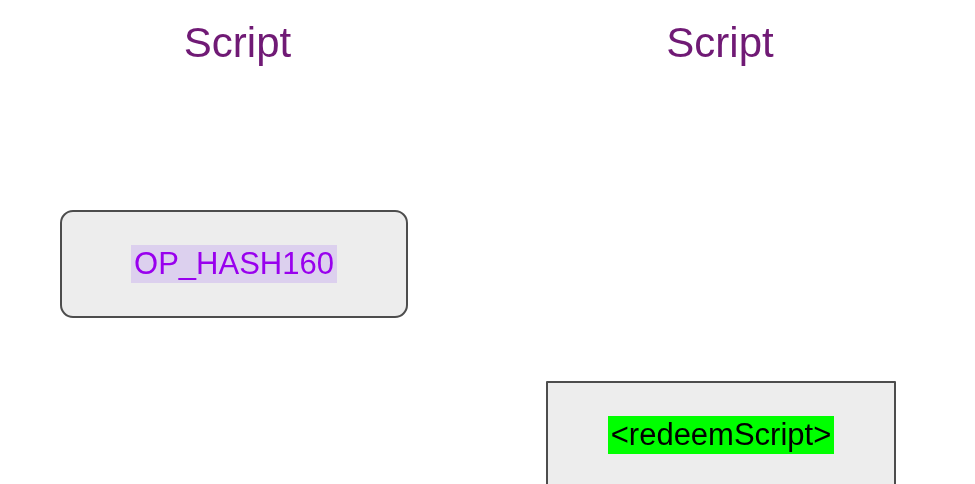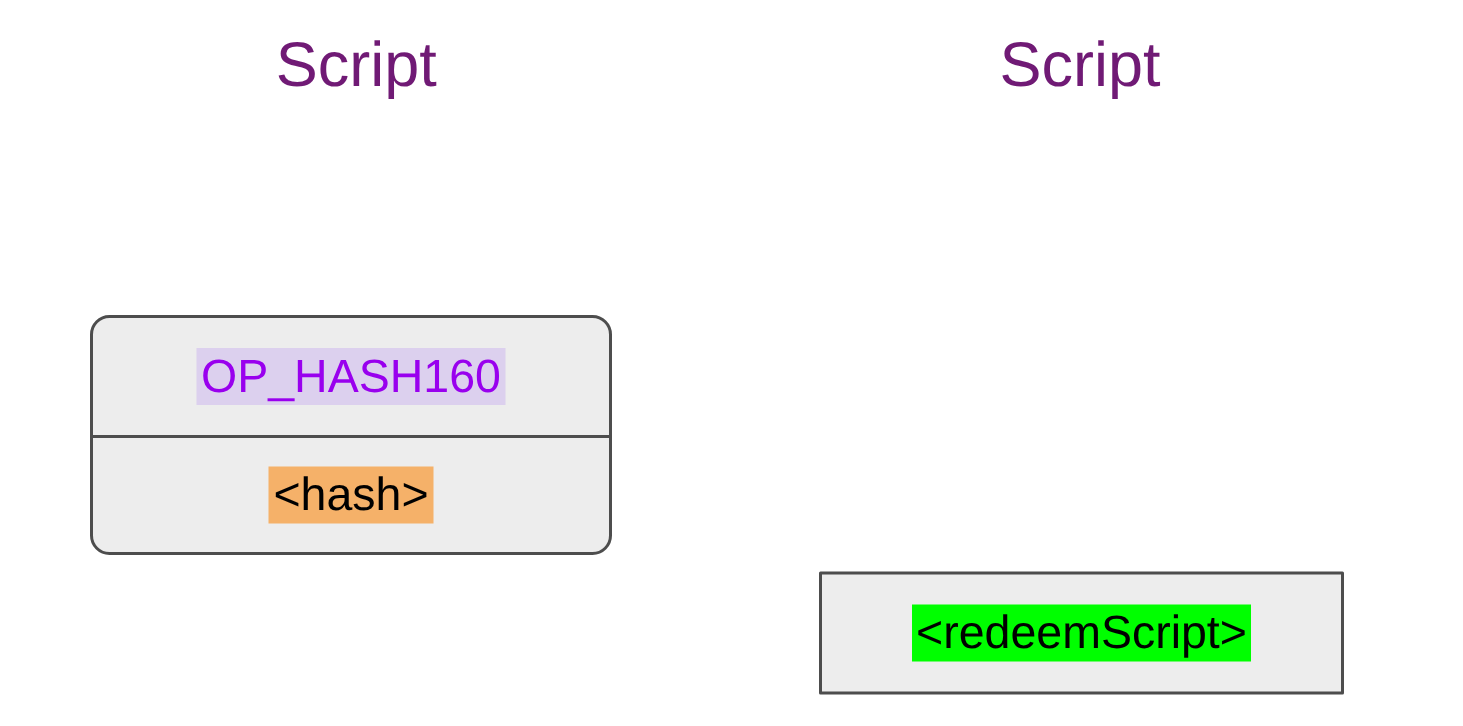--- a/index.html
+++ b/index.html
@@ -52,21 +52,21 @@
     left: 546px;
     top: 381px;
     width: 350px;
     border: 2.5px solid #4d4d4d;
     border-radius: 1px;
     background: #ededed;
     box-sizing: border-box;
   }
 
   .script-cell {
-    height: 78px;
+    height: 104px;
     display: flex;
     align-items: center;
     justify-content: center;
     box-sizing: border-box;
   }
   .script-cell + .script-cell {
     border-top: 2.5px solid #4d4d4d;
   }
 
   .token {
@@ -100,23 +100,20 @@
 <div id="script-title-wrap" class="column-title">Script</div>
 
 <div id="stack-title-wrap" class="column-title">Script</div>
 
 <div id="script-stack">
 
   <div class="script-cell">
     <span class="token tok-hash160">OP_HASH160</span>
   </div>
 
-  <div class="script-cell">
-    <span class="token tok-hash">&lt;hash&gt;</span>
-  </div>
 
 
 </div>
 
 <div id="stack-stack">
 
   <div class="script-cell">
     <span class="token tok-redeem">&lt;redeemScript&gt;</span>
   </div>
 

